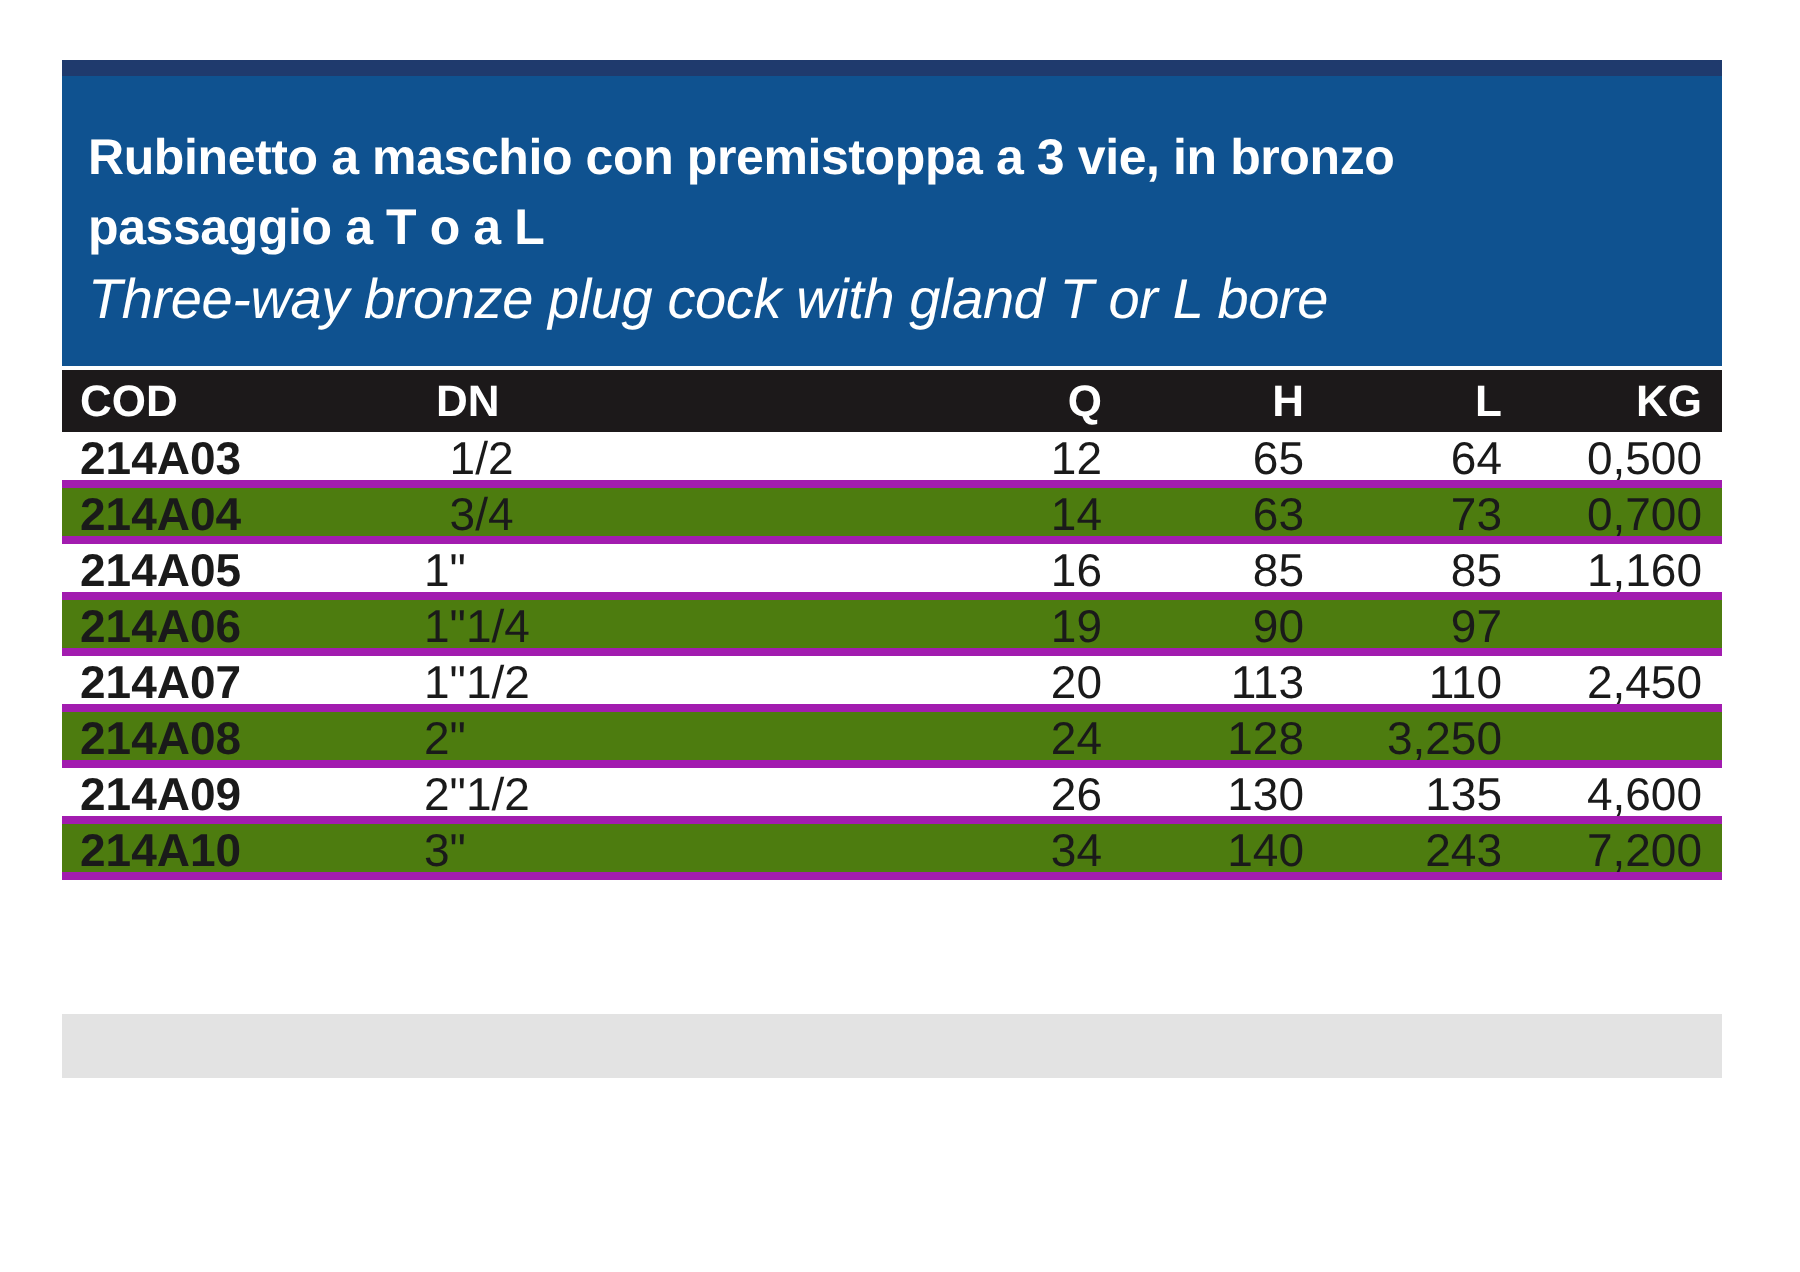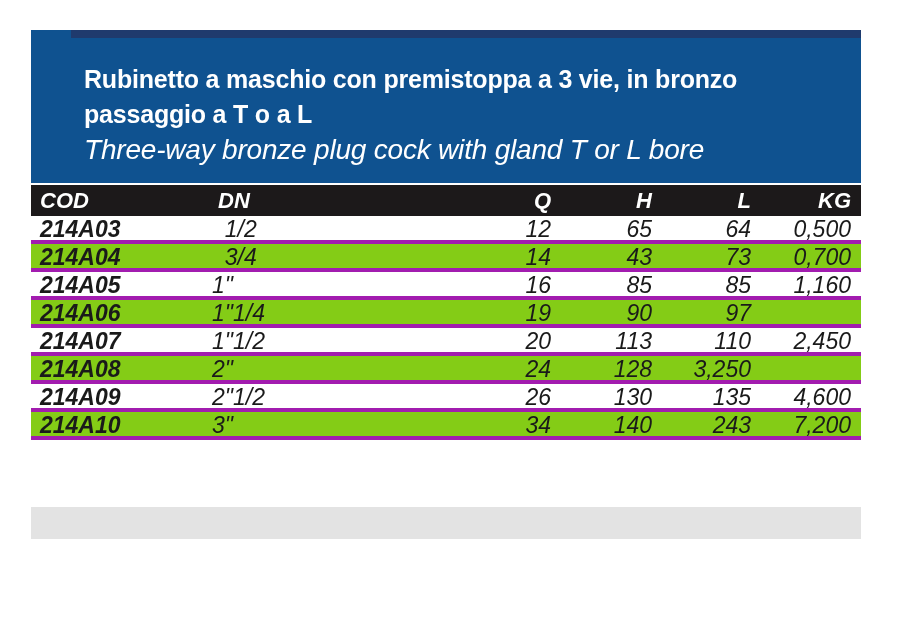--- a/index.html
+++ b/index.html
@@ -17,21 +17,20 @@
   }
   
   .banner {
     position: absolute;
     left: 31px;
     top: 30px;
     width: 830px;
     height: 153px;
     background: #0f5290;
     box-sizing: border-box;
-    padding-left: 40px;
   }
   .banner-stripe {
     height: 8px;
     width: 100%;
     background: #1f3a6d;
   }
   .banner-text {
     padding: 24px 20px 0 13px;
     color: #ffffff;
   }
@@ -54,38 +53,37 @@
     left: 31px;
     top: 185px;
     width: 830px;
   }
   .grid-row {
     display: grid;
     grid-template-columns: 172px 239px 100px 101px 99px 100px;
     padding: 0 26px 0 9px;
     box-sizing: border-box;
     align-items: center;
-    font-style: italic;
   }
   .thead {
     background: #1c191a;
     color: #ffffff;
     height: 31px;
     font-size: 22px;
     font-weight: bold;
   }
   .thead .c-dn { padding-left: 6px; }
   .row {
     height: 28px;
     font-size: 23px;
     color: #1a1a1a;
     border-bottom: 4px solid #a21caf;
     box-sizing: border-box;
   }
-  .row.zebra { background: #84cc16; }
+  .row.zebra { background: #4d7c0f; }
   .c-cod { font-weight: bold; text-align: left; }
   .c-dn  { text-align: left; }
   .c-q, .c-h, .c-l, .c-kg { text-align: right; }
   
   .footer-bar {
     position: absolute;
     left: 31px;
     top: 507px;
     width: 830px;
     height: 32px;
@@ -121,21 +119,21 @@
           <div class="c-dn">&nbsp;&nbsp;1/2</div>
           <div class="c-q">12</div>
           <div class="c-h">65</div>
           <div class="c-l">64</div>
           <div class="c-kg">0,500</div>
         </div>
         <div class="grid-row row zebra">
           <div class="c-cod">214A04</div>
           <div class="c-dn">&nbsp;&nbsp;3/4</div>
           <div class="c-q">14</div>
-          <div class="c-h">43</div>
+          <div class="c-h">63</div>
           <div class="c-l">73</div>
           <div class="c-kg">0,700</div>
         </div>
         <div class="grid-row row">
           <div class="c-cod">214A05</div>
           <div class="c-dn">1"</div>
           <div class="c-q">16</div>
           <div class="c-h">85</div>
           <div class="c-l">85</div>
           <div class="c-kg">1,160</div>

